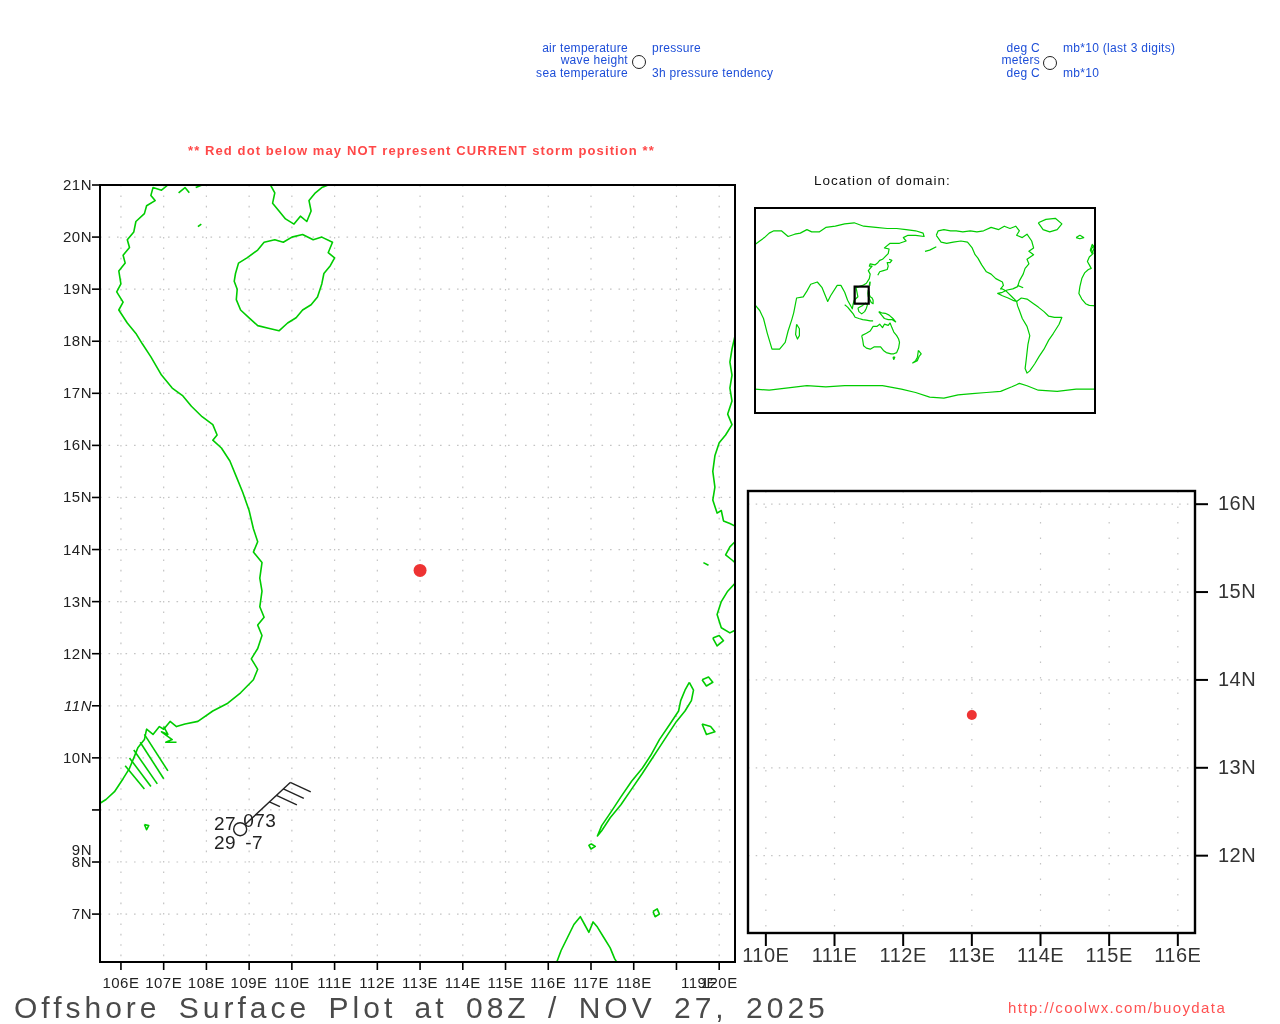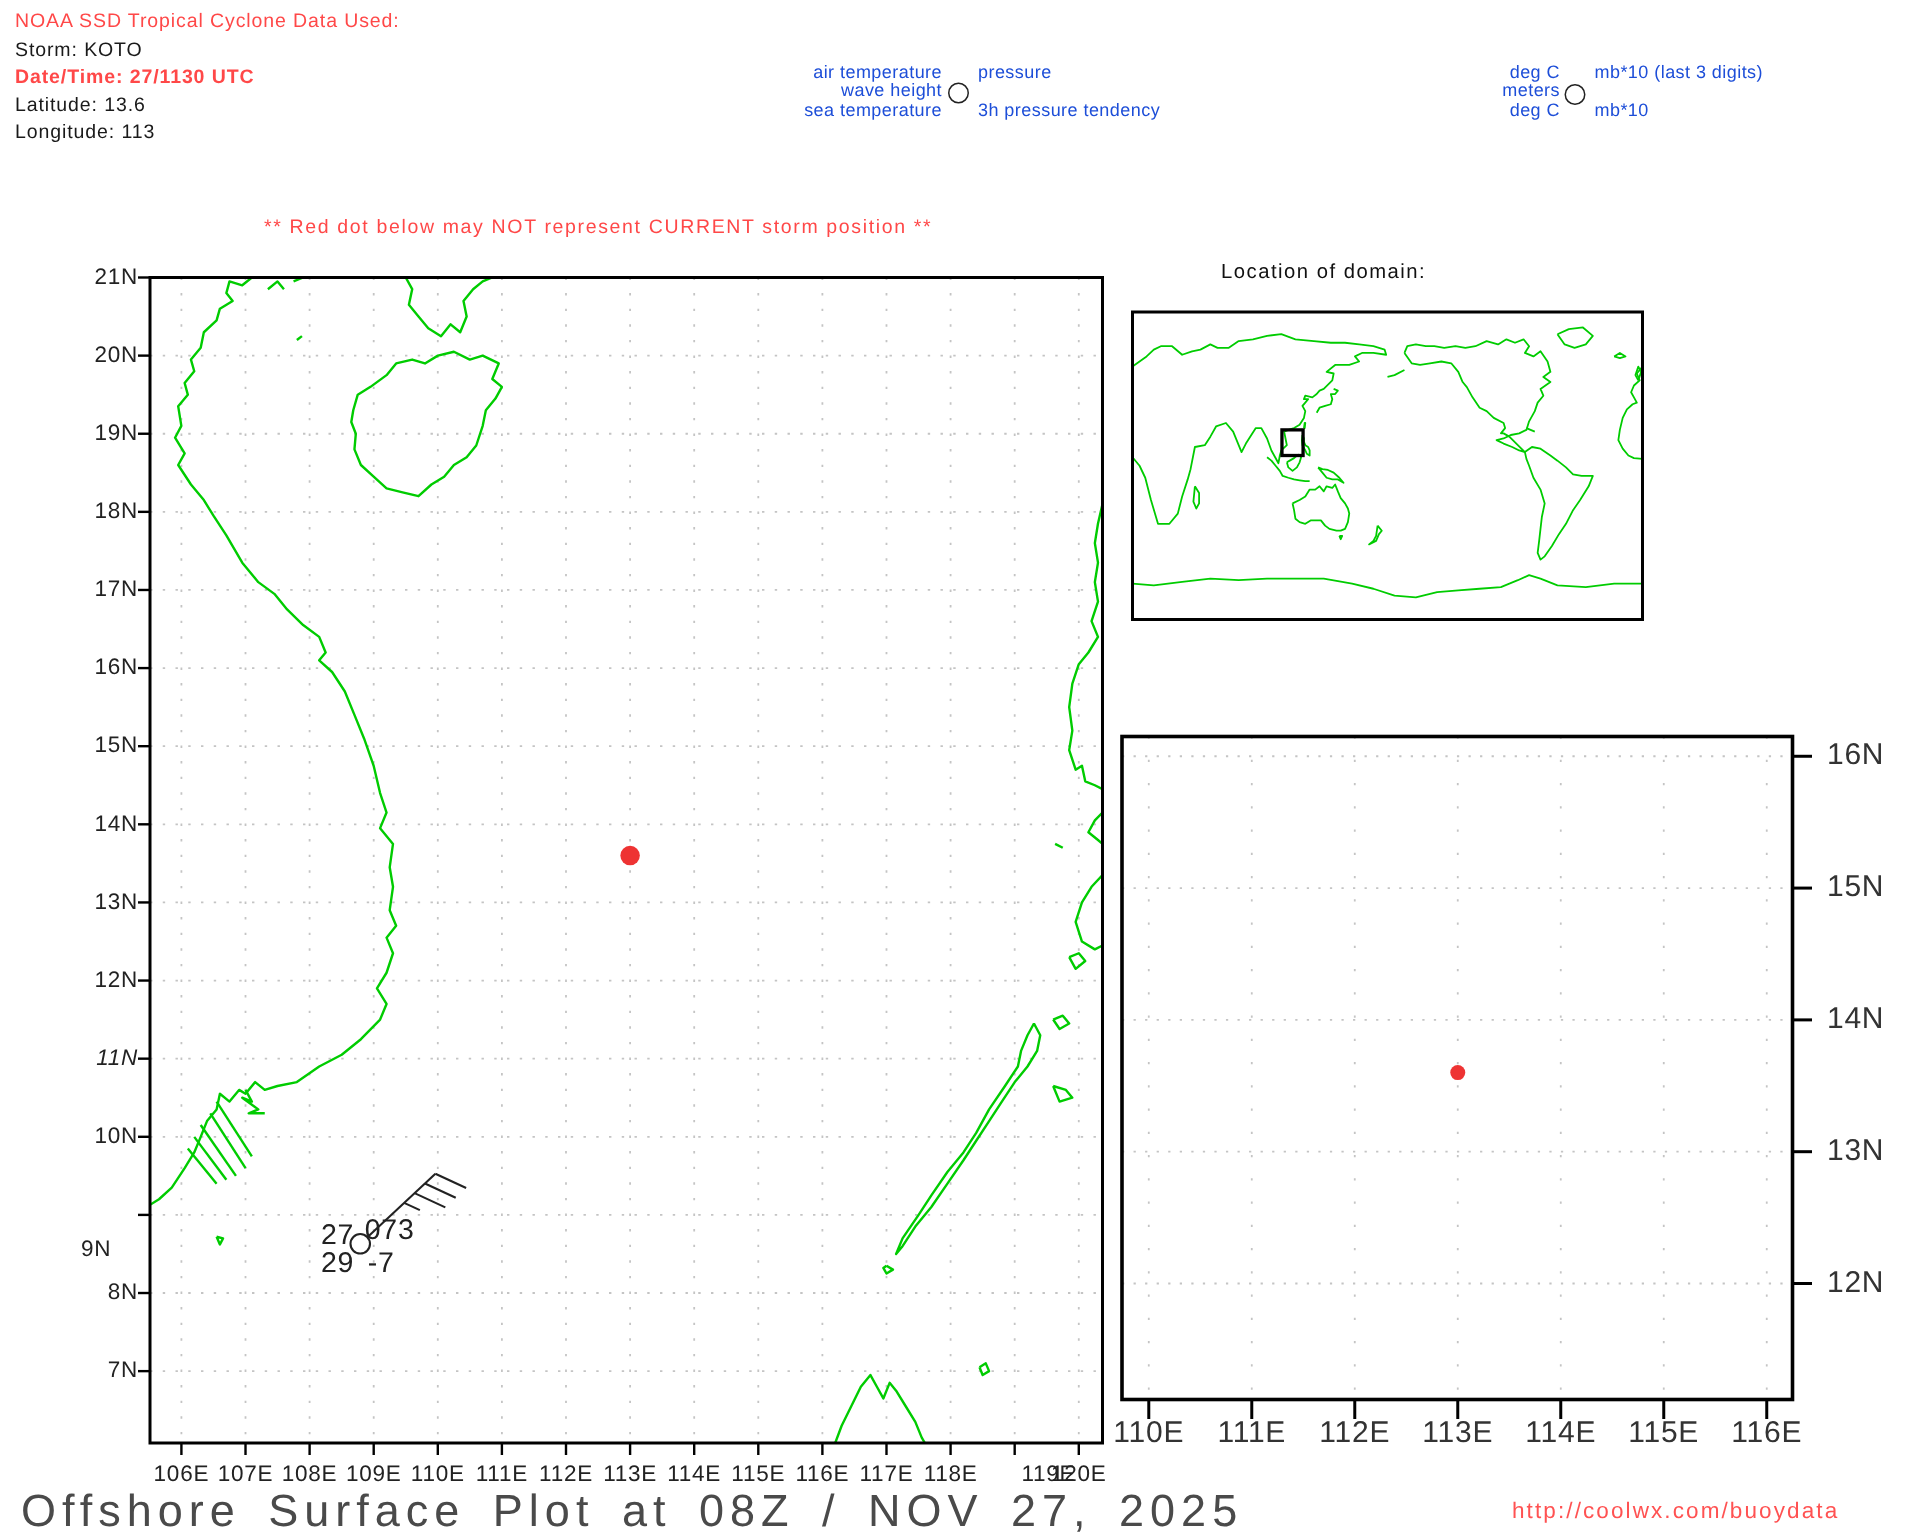--- a/index.html
+++ b/index.html
@@ -7,21 +7,21 @@
         font-family:"Liberation Sans",sans-serif;color:#1a1a1a;}
   .abs{position:absolute;white-space:nowrap;}
   .hdr{position:absolute;left:10px;top:5px;font-size:13px;line-height:18.5px;letter-spacing:.6px;}
   .red{color:#ff4848;}
   .bold{font-weight:bold;}
   .caution{position:absolute;left:625px;top:4px;font-size:20px;letter-spacing:2px;color:#ff4848;}
   .lg{position:absolute;font-size:12px;line-height:12.3px;letter-spacing:.3px;color:#1d4ed8;}
   .lg div{height:12.3px;}
   .lgr{text-align:right;}
   .circ{position:absolute;width:12px;height:12px;border:1.4px solid #222;border-radius:50%;background:#fff;}
-  .warn{position:absolute;left:176px;top:143px;font-size:13px;letter-spacing:1.1px;color:#ff4848;}
+  .warn{position:absolute;left:188px;top:143px;font-size:13px;letter-spacing:1.1px;color:#ff4848;font-weight:bold;}
   .wtitle{position:absolute;left:814px;top:173px;font-size:13.5px;letter-spacing:1px;color:#111;}
   .ftitle{position:absolute;left:14px;top:991px;font-size:30px;letter-spacing:4px;word-spacing:6px;color:#4a4a4a;}
   .furl{position:absolute;left:1008px;top:999px;font-size:15px;letter-spacing:1.4px;color:#ff5252;}
   .ticklbl{position:absolute;color:#222;}
   .t15{font-size:15px;letter-spacing:.5px;}
   .t20{font-size:20px;letter-spacing:.5px;color:#333;}
   .stn{position:absolute;font-size:19px;letter-spacing:.5px;color:#222;}
   svg{position:absolute;left:0;top:0;}
 </style>
 </head>
@@ -176,27 +176,20 @@
       <line x1="1109.1705069124425" y1="933" x2="1109.1705069124425" y2="946" stroke="#000" stroke-width="2"></line>
       <line x1="1177.8341013824884" y1="933" x2="1177.8341013824884" y2="946" stroke="#000" stroke-width="2"></line>
       <line x1="1195" y1="504.18091451292236" x2="1208" y2="504.18091451292236" stroke="#000" stroke-width="2"></line>
       <line x1="1195" y1="592.0536779324054" x2="1208" y2="592.0536779324054" stroke="#000" stroke-width="2"></line>
       <line x1="1195" y1="679.9264413518886" x2="1208" y2="679.9264413518886" stroke="#000" stroke-width="2"></line>
       <line x1="1195" y1="767.7992047713717" x2="1208" y2="767.7992047713717" stroke="#000" stroke-width="2"></line>
       <line x1="1195" y1="855.6719681908548" x2="1208" y2="855.6719681908548" stroke="#000" stroke-width="2"></line>
       <circle cx="971.8433179723504" cy="715.0755467196818" r="5" fill="#ee3333"></circle>
     </svg>
 
-  <div class="hdr">
-    <div class="red">NOAA SSD Tropical Cyclone Data Used:</div>
-    <div>Storm: KOTO</div>
-    <div class="red bold">Date/Time: 27/1130 UTC</div>
-    <div>Latitude: 13.6</div>
-    <div>Longitude: 113</div>
-  </div>
 
 
   <div class="lg lgr" style="left:500px;top:42px;width:128px;">
     <div>air temperature</div>
     <div>wave height</div>
     <div>sea temperature</div>
   </div>
   <span class="circ" style="left:632px;top:55px;"></span>
   <div class="lg" style="left:652px;top:42px;">
     <div>pressure</div>
@@ -244,21 +237,21 @@
       <div class="abs ticklbl t15" style="left: 54px; top: 280.155px; width: 38px; text-align: right;">19N</div>
       <div class="abs ticklbl t15" style="left: 54px; top: 332.233px; width: 38px; text-align: right;">18N</div>
       <div class="abs ticklbl t15" style="left: 54px; top: 384.311px; width: 38px; text-align: right;">17N</div>
       <div class="abs ticklbl t15" style="left: 54px; top: 436.389px; width: 38px; text-align: right;">16N</div>
       <div class="abs ticklbl t15" style="left: 54px; top: 488.466px; width: 38px; text-align: right;">15N</div>
       <div class="abs ticklbl t15" style="left: 54px; top: 540.544px; width: 38px; text-align: right;">14N</div>
       <div class="abs ticklbl t15" style="left: 54px; top: 592.622px; width: 38px; text-align: right;">13N</div>
       <div class="abs ticklbl t15" style="left: 54px; top: 644.7px; width: 38px; text-align: right;">12N</div>
       <div class="abs ticklbl t15" style="left: 54px; top: 696.777px; width: 38px; text-align: right; font-style: italic;">11N</div>
       <div class="abs ticklbl t15" style="left: 54px; top: 748.855px; width: 38px; text-align: right;">10N</div>
-      <div class="abs ticklbl t15" style="left: 54px; top: 824px; width: 38px; text-align: left;">9N</div>
+      <div class="abs ticklbl t15" style="left: 54px; top: 841px; width: 38px; text-align: right;">9N</div>
       <div class="abs ticklbl t15" style="left: 54px; top: 853.011px; width: 38px; text-align: right;">8N</div>
       <div class="abs ticklbl t15" style="left: 54px; top: 905.088px; width: 38px; text-align: right;">7N</div>
       <div class="abs ticklbl stn" style="left: 196.162px; top: 813.202px; width: 40px; text-align: right;">27</div>
       <div class="abs ticklbl stn" style="left: 243.162px; top: 810.202px;">073</div>
       <div class="abs ticklbl stn" style="left: 196.162px; top: 832.202px; width: 40px; text-align: right;">29</div>
       <div class="abs ticklbl stn" style="left: 245.162px; top: 832.202px;">-7</div>
       <div class="abs ticklbl t20" style="left: 735.853px; top: 944px; width: 60px; text-align: center;">110E</div>
       <div class="abs ticklbl t20" style="left: 804.516px; top: 944px; width: 60px; text-align: center;">111E</div>
       <div class="abs ticklbl t20" style="left: 873.18px; top: 944px; width: 60px; text-align: center;">112E</div>
       <div class="abs ticklbl t20" style="left: 941.843px; top: 944px; width: 60px; text-align: center;">113E</div>

